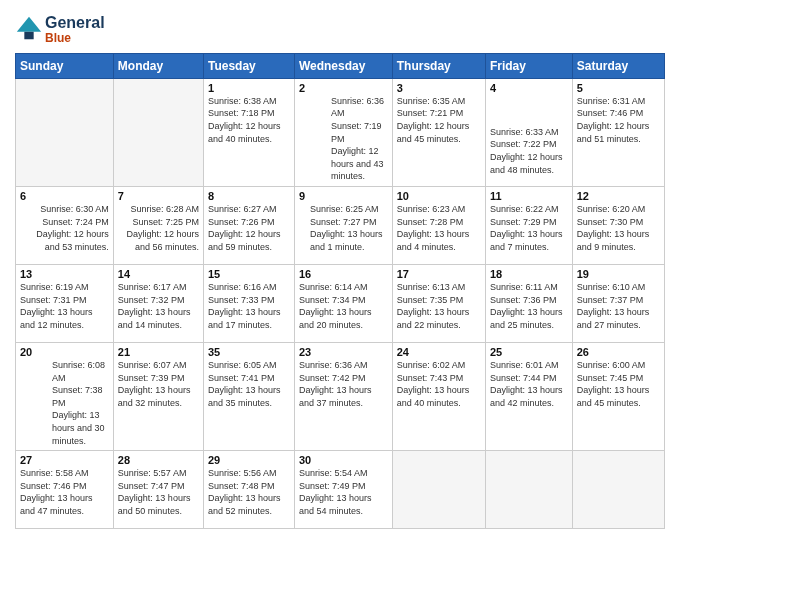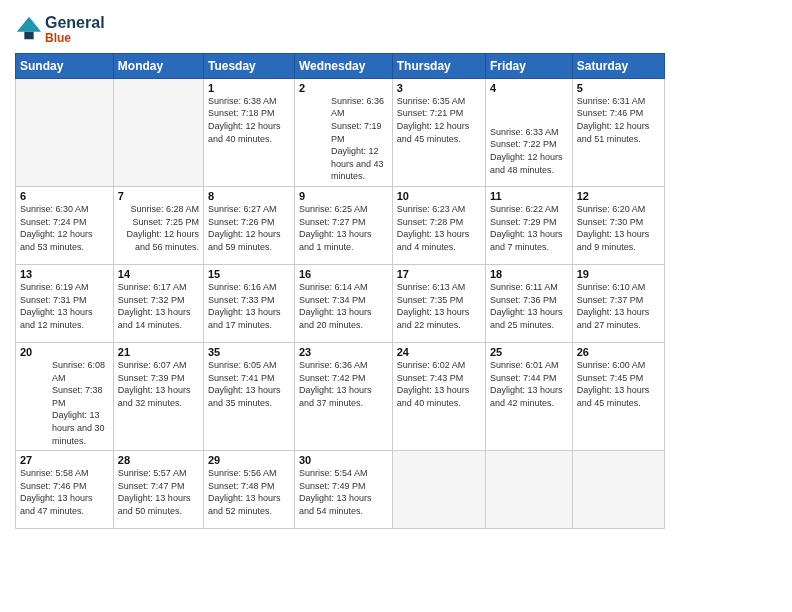--- a/index.html
+++ b/index.html
@@ -146,39 +146,39 @@
           <td>
             <span class="day-num">5</span>
             <div class="day-info" style="white-space: pre-line;">Sunrise: 6:31 AM
 Sunset: 7:46 PM
 Daylight: 12 hours and 51 minutes.</div>
           </td>
         </tr>
         <tr>
           <td>
             <span class="day-num">6</span>
-            <div class="day-info" style="white-space: pre-line;">Sunrise: 6:30 AM
+            <div class="day-info" style="white-space: pre-line; text-align: right;">Sunrise: 6:30 AM
 Sunset: 7:24 PM
 Daylight: 12 hours and 53 minutes.</div>
           </td>
           <td>
             <span class="day-num">7</span>
             <div class="day-info" style="white-space: pre-line; text-align: right;">Sunrise: 6:28 AM
 Sunset: 7:25 PM
 Daylight: 12 hours and 56 minutes.</div>
           </td>
           <td>
             <span class="day-num">8</span>
             <div class="day-info" style="white-space: pre-line;">Sunrise: 6:27 AM
 Sunset: 7:26 PM
 Daylight: 12 hours and 59 minutes.</div>
           </td>
           <td>
             <span class="day-num">9</span>
-            <div class="day-info" style="white-space: pre-line;">Sunrise: 6:25 AM
+            <div class="day-info" style="white-space: pre-line; margin-left: 11px;">Sunrise: 6:25 AM
 Sunset: 7:27 PM
 Daylight: 13 hours and 1 minute.</div>
           </td>
           <td>
             <span class="day-num">10</span>
             <div class="day-info" style="white-space: pre-line;">Sunrise: 6:23 AM
 Sunset: 7:28 PM
 Daylight: 13 hours and 4 minutes.</div>
           </td>
           <td>

